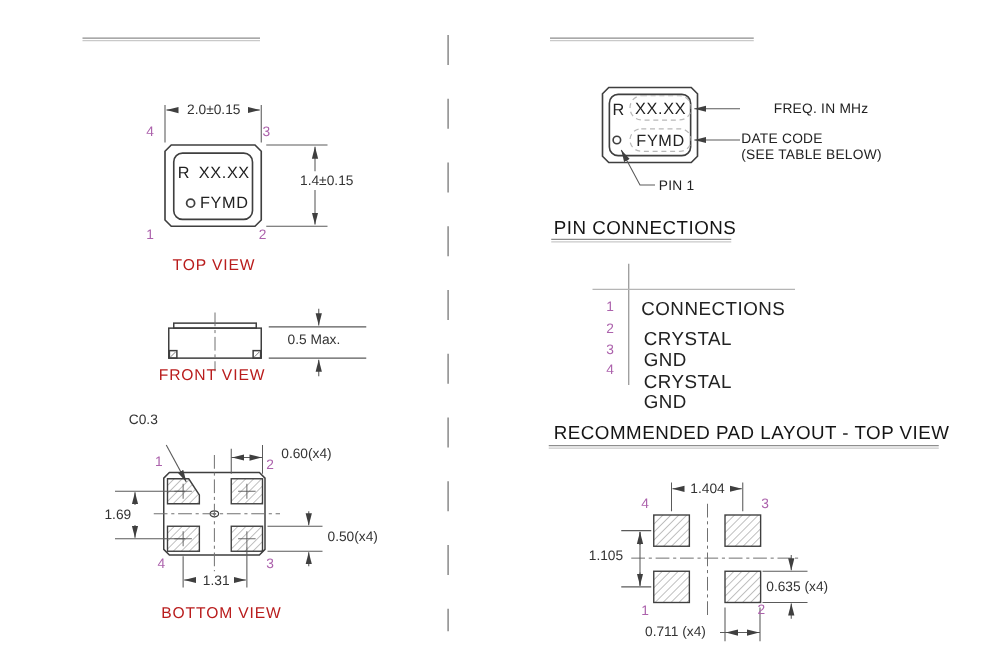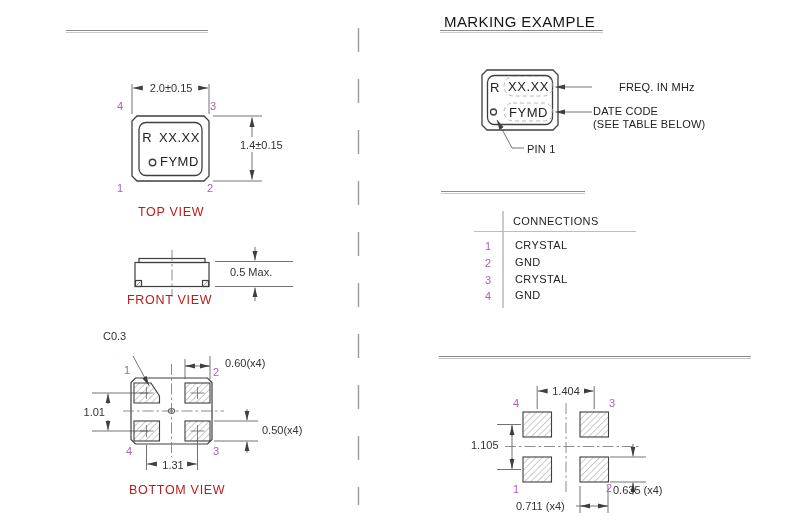--- a/index.html
+++ b/index.html
@@ -8,21 +8,21 @@
   .t{position:absolute;white-space:nowrap;line-height:1.15;}
   .title{font-size:15px;letter-spacing:.4px;color:#151515;}
   .rule{position:absolute;height:1px;border-top:1.7px solid #8d8d8d;border-bottom:1px solid #c9c9c9;}
   .dim{font-size:11px;color:#333;}
   .pin{font-size:11px;color:#ac62ac;}
   .viewlabel{font-size:12.5px;letter-spacing:.7px;color:#b91c1c;}
   .mark{font-size:13px;letter-spacing:.5px;color:#222;}
   .markrow{display:flex;justify-content:center;gap:7px;}
   .ctr{text-align:center;}
   .rgt{text-align:right;}
-  .tbl{font-size:11px;letter-spacing:.4px;color:#222;}
+  .tbl{font-size:15px;letter-spacing:.4px;color:#222;margin-top:24px;}
   .callout{font-size:11px;letter-spacing:.2px;color:#222;}
   svg.linework{position:absolute;left:0;top:0;}
 </style>
 </head>
 <body>
 
 <div class="stage">
 
   <svg class="linework" width="790" height="525" viewBox="0 0 790 525">
     <defs>
@@ -180,25 +180,26 @@
         <line x1="576" y1="506" x2="580" y2="506"></line>
         <line x1="580" y1="506" x2="608" y2="506"></line>
         <line x1="590" y1="506" x2="580.8" y2="506" marker-end="url(#arw)"></line>
         <line x1="598" y1="506" x2="607.2" y2="506" marker-end="url(#arw)"></line>
       </g>
     </g>
   </svg>
 
   <div class="rule" style="left:66px;top:30px;width:142px;"></div>
 
-  <div class="t title" style="left:444px;top:13px;">MARKING EXAMPLE</div>
   <div class="rule" style="left:440px;top:30px;width:163px;"></div>
 
+  <div class="t title" style="left:443px;top:174px;">PIN CONNECTIONS</div>
   <div class="rule" style="left:441px;top:191px;width:144px;"></div>
 
+  <div class="t title" style="left:443px;top:338px;">RECOMMENDED PAD LAYOUT - TOP VIEW</div>
   <div class="rule" style="left:439px;top:356px;width:312px;"></div>
 
   <div class="t dim ctr" style="left:141px;top:82px;width:60px;">2.0±0.15</div>
   <div class="t pin" style="left:117px;top:100px;">4</div>
   <div class="t pin" style="left:210px;top:100px;">3</div>
   <div class="t pin" style="left:117px;top:182px;">1</div>
   <div class="t pin" style="left:207px;top:182px;">2</div>
   <div class="t mark markrow" style="left:139px;top:131px;width:64px;">
     <span>R</span>
     <span>XX.XX</span>
@@ -207,21 +208,21 @@
   <div class="t dim" style="left:240px;top:139px;">1.4±0.15</div>
   <div class="t viewlabel" style="left:138px;top:205px;">TOP VIEW</div>
 
   <div class="t dim" style="left:230px;top:266px;">0.5 Max.</div>
   <div class="t viewlabel" style="left:127px;top:293px;">FRONT VIEW</div>
 
   <div class="t dim" style="left:103px;top:330px;">C0.3</div>
   <div class="t dim" style="left:225px;top:357px;">0.60(x4)</div>
   <div class="t pin" style="left:124px;top:364px;">1</div>
   <div class="t pin" style="left:213px;top:366px;">2</div>
-  <div class="t dim rgt" style="left:82px;top:406px;width:23px;">1.01</div>
+  <div class="t dim rgt" style="left:82px;top:406px;width:23px;">1.69</div>
   <div class="t dim" style="left:226px;top:424px;margin-left:36px;">0.50(x4)</div>
   <div class="t pin" style="left:126px;top:445px;">4</div>
   <div class="t pin" style="left:213px;top:445px;">3</div>
   <div class="t dim ctr" style="left:159px;top:459px;width:28px;">1.31</div>
   <div class="t viewlabel" style="left:129px;top:483px;">BOTTOM VIEW</div>
 
   <div class="t mark" style="left:490px;top:81px;">R</div>
   <div class="t mark ctr" style="left:504px;top:80px;width:49px;">XX.XX</div>
   <div class="t mark ctr" style="left:504px;top:106px;width:49px;">FYMD</div>
   <div class="t callout" style="left:595px;top:81px;margin-left:24px;">FREQ. IN MHz</div>
@@ -244,18 +245,18 @@
   </div>
   <div>
     <span class="t pin ctr" style="left:483px;top:290px;width:10px;">4</span>
     <span class="t tbl" style="left:515px;top:289px;">GND</span>
   </div>
 
   <div class="t dim ctr" style="left:547px;top:385px;width:38px;">1.404</div>
   <div class="t pin" style="left:513px;top:397px;">4</div>
   <div class="t pin" style="left:609px;top:397px;">3</div>
   <div class="t dim" style="left:471px;top:439px;">1.105</div>
-  <div class="t dim" style="left:613px;top:464px;margin-top:20px;">0.635 (x4)</div>
+  <div class="t dim" style="left:613px;top:464px;">0.635 (x4)</div>
   <div class="t pin" style="left:513px;top:483px;">1</div>
   <div class="t pin" style="left:606px;top:482px;">2</div>
   <div class="t dim" style="left:516px;top:500px;">0.711 (x4)</div>
 
 </div>
 
 </body></html>

